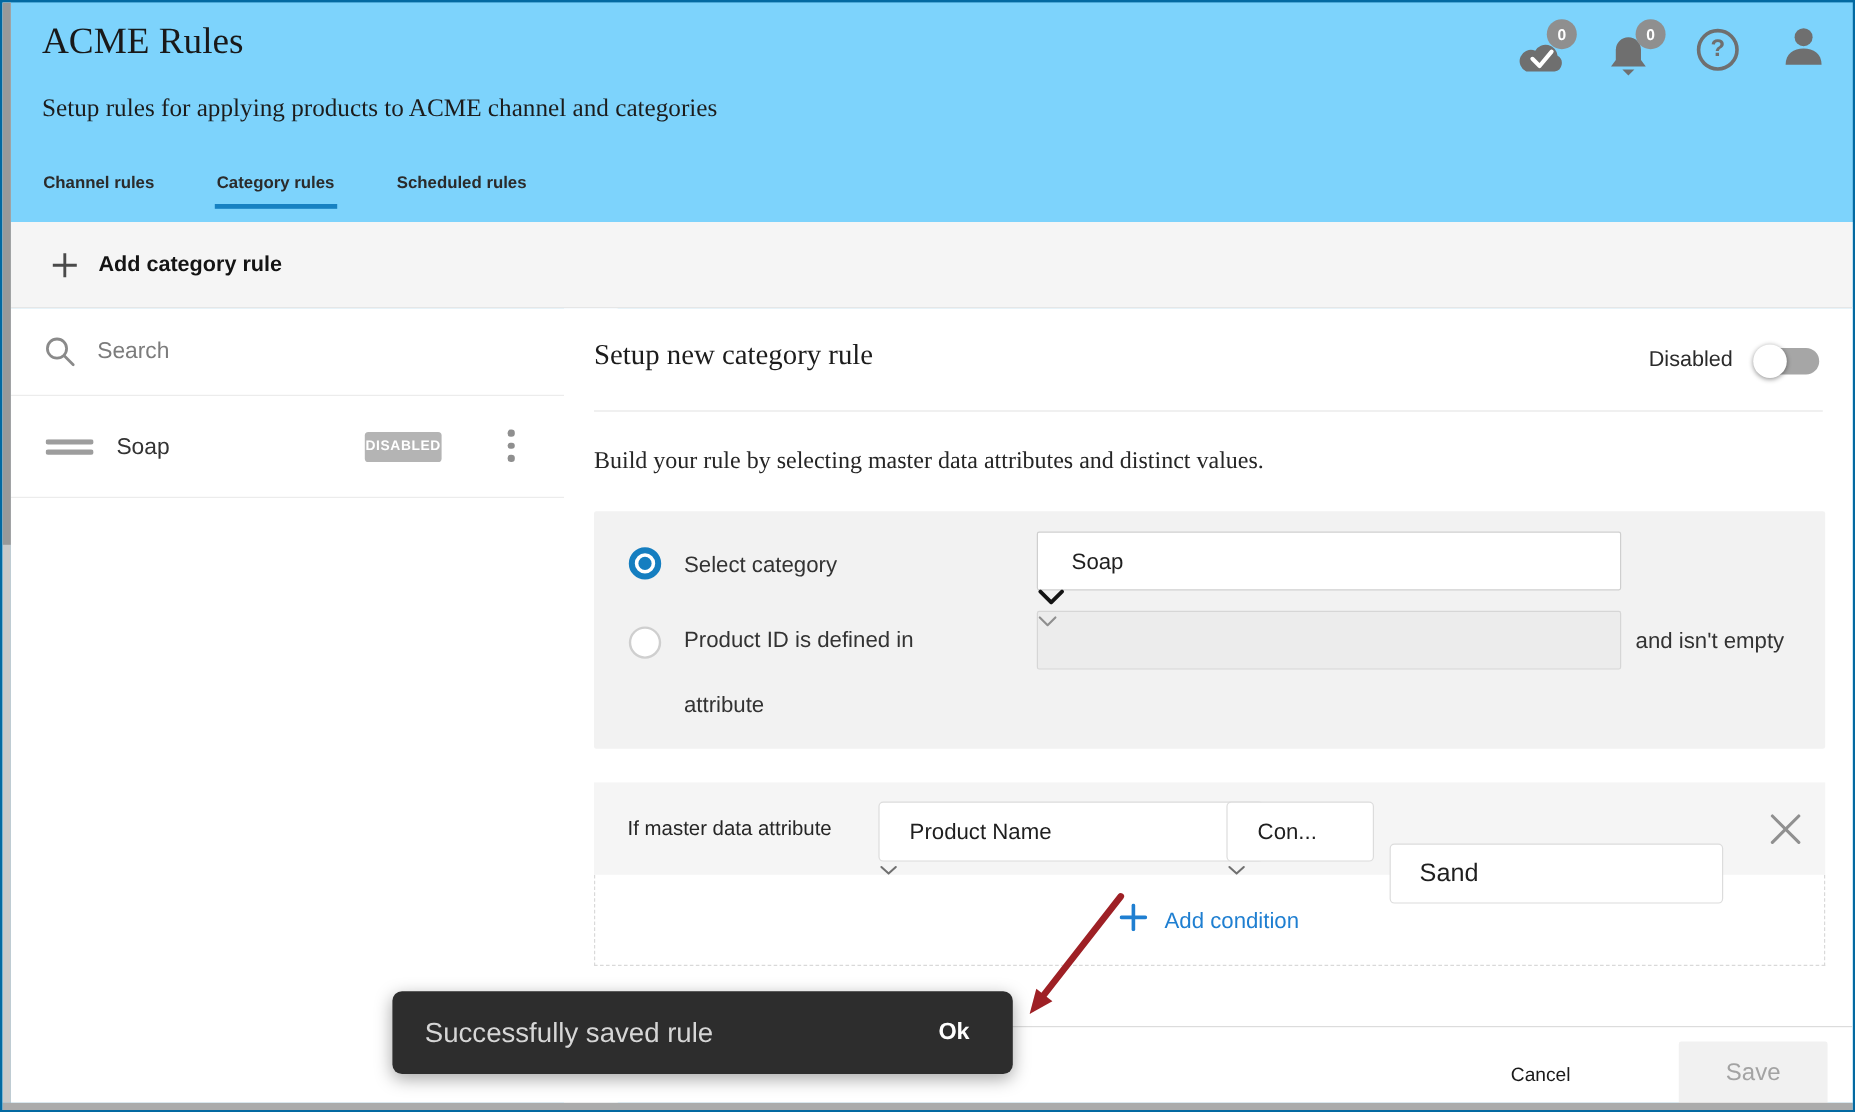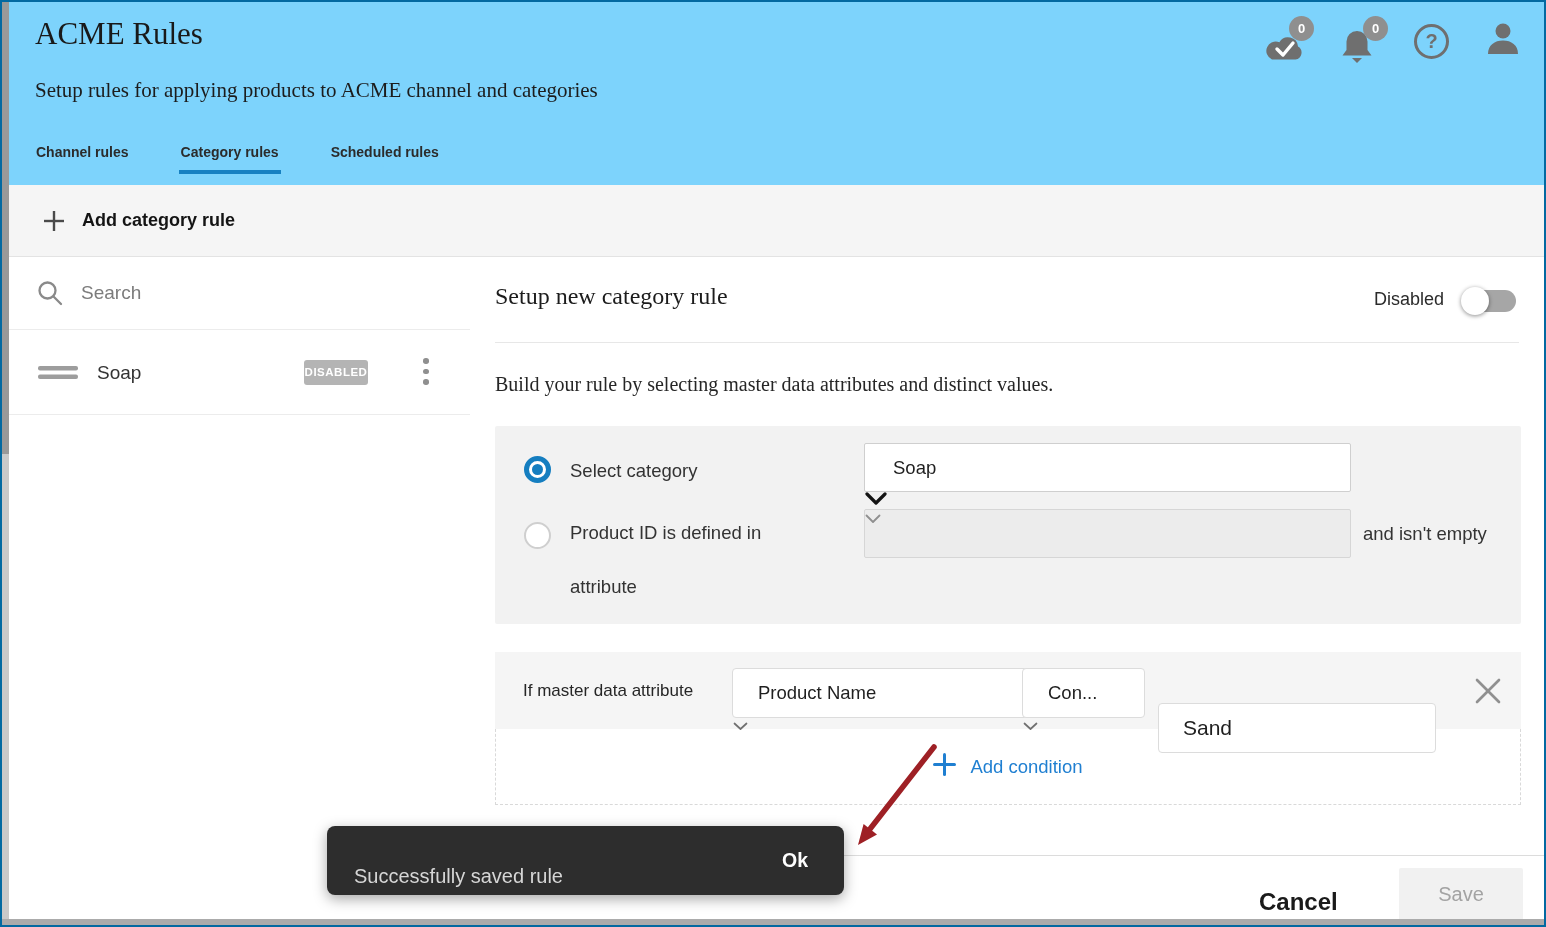--- a/index.html
+++ b/index.html
@@ -79,26 +79,26 @@
   .dd .txt { display:block; padding-left:25px; line-height:48px; font-size:18.5px; color:#1f1f1f; }
   .dd svg { position:absolute; top:50%; transform:translateY(-50%); }
   .dd-attribute { left:237px; width:321px; } .dd-attribute svg { right:26px; }
   .dd-operator { left:527px; width:123px; } .dd-operator svg { right:16px; }
   .cond-value { position:absolute; left:663px; top:16px; width:278px; height:50px; border:1px solid #dcdcdc; border-radius:4px; padding-left:24px; font-size:21px; color:#1f1f1f; outline:none; font-family:"Liberation Sans", sans-serif;margin-top:35px; }
   .cond-close { position:absolute; left:977px; top:23px; width:32px; height:32px; cursor:pointer; }
   .cond-add { height:76px; background:#fff; border:1px dashed #d9d9d9; border-top:none; display:flex; align-items:center; justify-content:center; gap:14px; cursor:pointer; }
   .cond-add .lbl { font-size:18.5px; color:#1f7fd1; }
 
   .footer-divider { position:absolute; left:0; right:0; top:598px; border-top:1px solid #dcdcdc; }
-  .cancel-btn { position:absolute; left:783px; top:627px; font-size:24px; font-weight:bold; color:#1a1a1a; cursor:pointer; padding:4px 6px; }
+  .cancel-btn { position:absolute; left:783px; top:627px; font-size:16px; font-weight:normal; color:#1a1a1a; cursor:pointer; padding:4px 6px; }
   .save-btn { position:absolute; left:929px; top:611px; width:124px; height:53px; background:#f1f1f1; border:none; color:#a3a3a3; font-size:20px; font-family:"Liberation Sans", sans-serif; border-radius:2px; cursor:default; }
 
   
   .toast { position:absolute; left:325px; top:824px; width:517px; height:69px; background:#2d2d2d; border-radius:8px; box-shadow:0 4px 14px rgba(0,0,0,.35); }
-  .toast .msg { position:absolute; left:27px; top:16px; line-height:69px; font-size:20px; color:#d6d6d6; }
+  .toast .msg { position:absolute; left:27px; top:0; line-height:69px; font-size:23px; color:#d6d6d6; }
   .toast .ok { position:absolute; right:36px; top:0; line-height:69px; font-size:19.5px; font-weight:bold; color:#fff; cursor:pointer; }
 
   .arrow-annot { position:absolute; left:838px; top:733px; pointer-events:none; }
 </style>
 </head>
 <body>
 
 <div class="page">
 
   <div class="app-title">ACME Rules</div>

